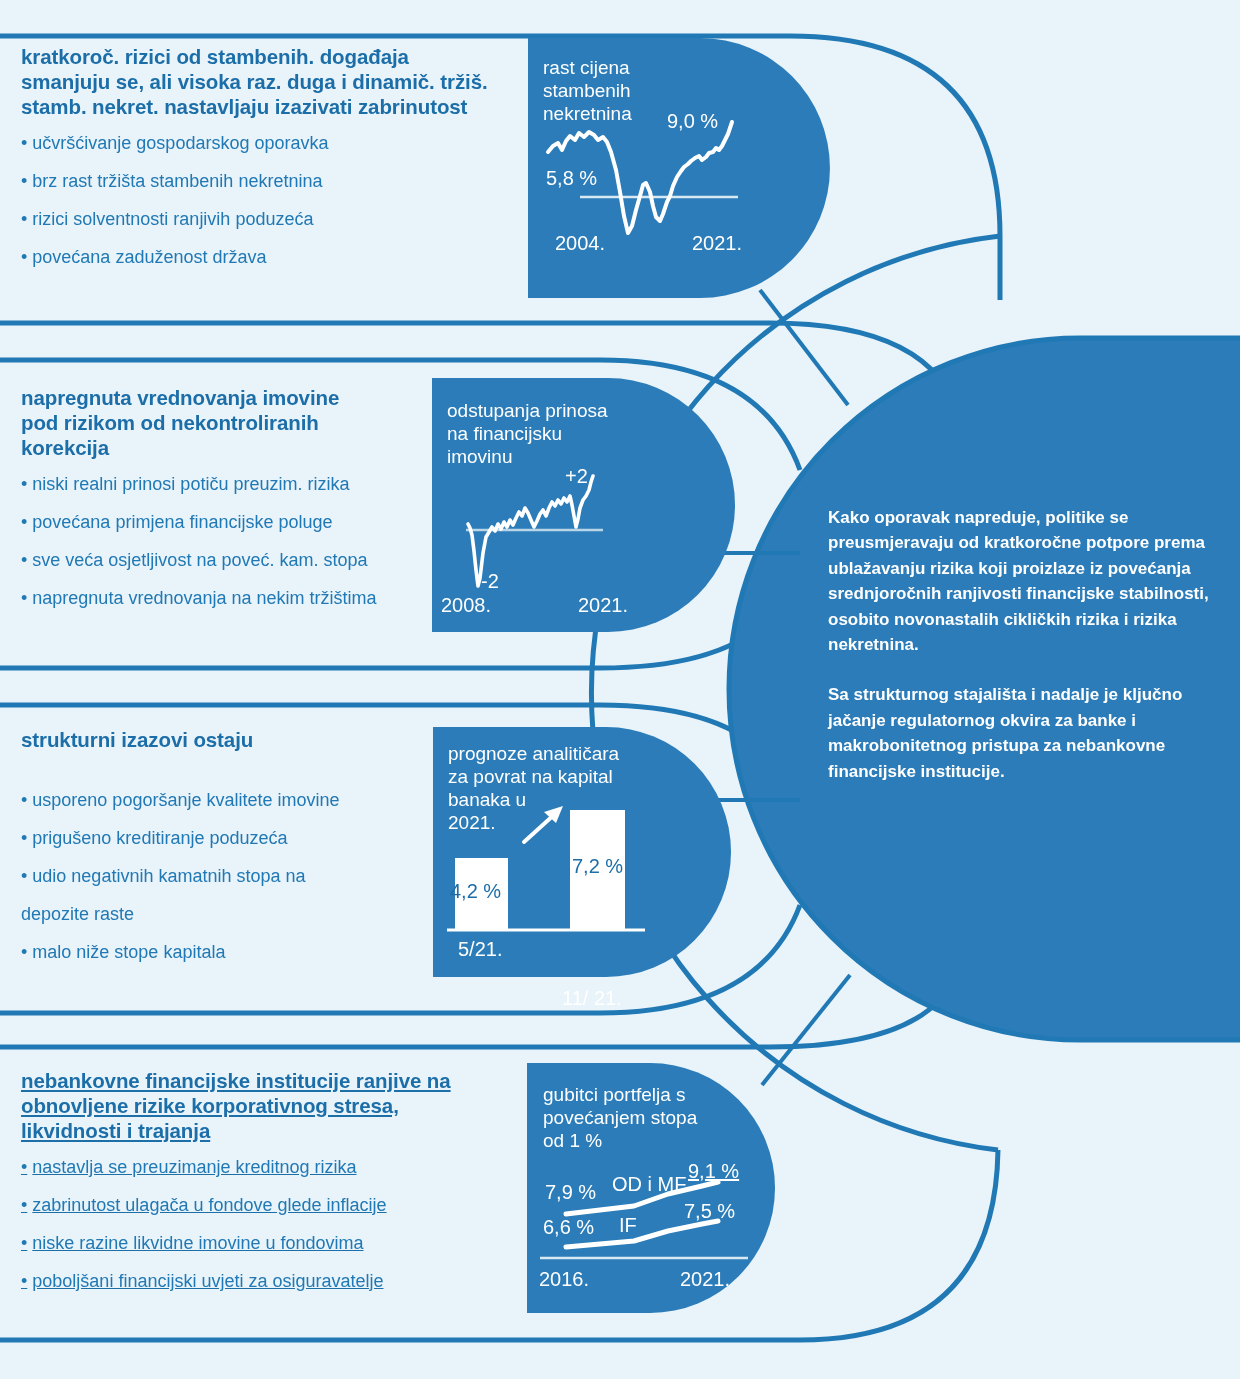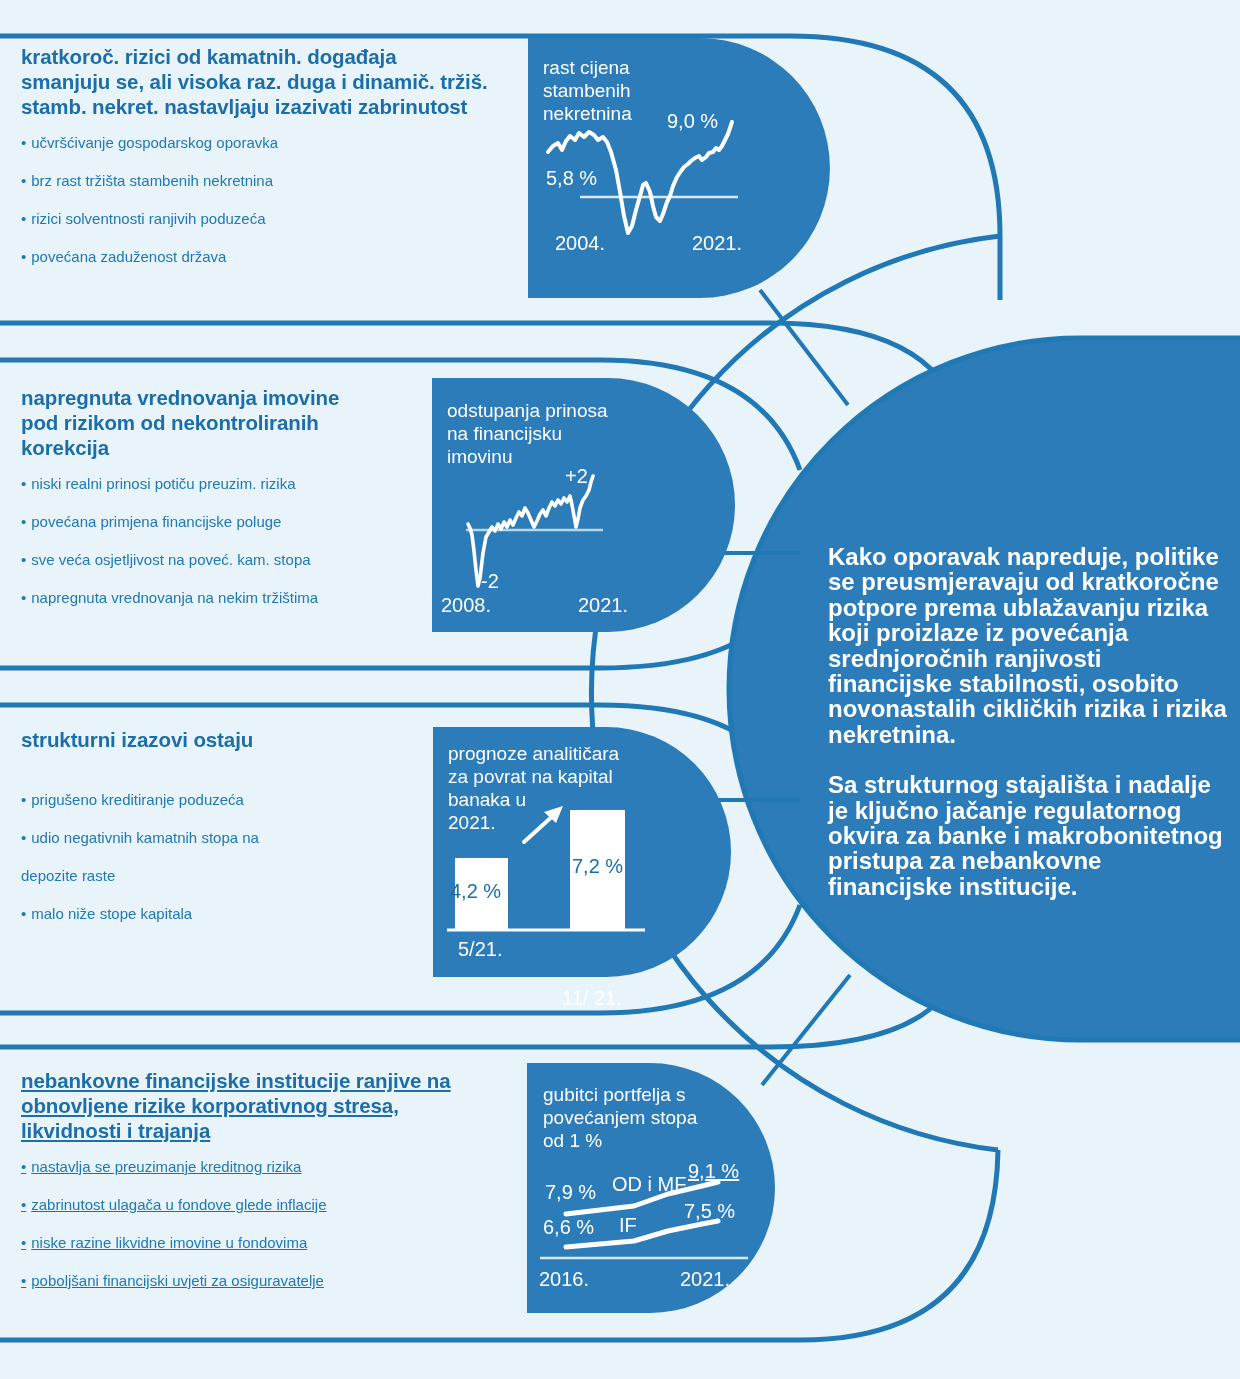--- a/index.html
+++ b/index.html
@@ -13,34 +13,34 @@
   #svgroot{position:absolute;left:0;top:0;width:1240px;height:1379px;}
 
   
   .panel-text{position:absolute;color:#1d6fa8;}
   .panel-title{
     font-weight:bold;font-size:20.5px;line-height:25px;
     color:#1c6ea8;letter-spacing:-0.1px;
   }
   .bullets{margin:0;padding:0;list-style:none;}
   .bullets li{
-    font-size:15px;line-height:22px;color:#2079b4;
+    font-size:18px;line-height:22px;color:#2079b4;
     margin:0 0 16px 0;white-space:nowrap;
   }
   .bullets li .b{margin-right:5px;}
 
   
   .bub-text{position:absolute;color:#ffffff;font-size:19px;line-height:23px;white-space:pre;}
   .bub-num{position:absolute;color:#ffffff;font-size:20px;white-space:pre;}
   .bub-ax{position:absolute;color:#ffffff;font-size:20px;white-space:pre;}
 
   
   #conclusion{
     position:absolute;left:828px;top:505px;width:400px;
-    color:#ffffff;font-weight:bold;font-size:24px;line-height:25.4px;margin-top:39px;
+    color:#ffffff;font-weight:bold;font-size:17px;line-height:25.4px;
   }
   #conclusion p{margin:0;}
   #conclusion p.second{margin-top:25px;}
 </style>
 </head>
 <body>
 
 <div id="page">
 
 <svg id="svgroot" viewBox="0 0 1240 1379">
@@ -132,21 +132,21 @@
 
       <polyline fill="none" stroke="#ffffff" stroke-width="5" stroke-linejoin="round" stroke-linecap="round" points="566,1214 600,1210 634,1206 668,1194 702,1186 718,1182"></polyline>
 
       <polyline fill="none" stroke="#ffffff" stroke-width="5" stroke-linejoin="round" stroke-linecap="round" points="566,1247 600,1244 634,1241 668,1231 702,1224 718,1221"></polyline>
     </g>
   </g>
 </svg>
 
 <div class="panel-text" style="left:21px;top:44px;width:520px;">
   <div class="panel-title">
-    <div>kratkoroč. rizici od kamatnih. događaja</div>
+    <div>kratkoroč. rizici od stambenih. događaja</div>
     <div>smanjuju se, ali visoka raz. duga i dinamič. tržiš.</div>
     <div>stamb. nekret. nastavljaju izazivati zabrinutost</div>
   </div>
   <ul class="bullets" style="margin-top:13px;">
     <li><span class="b">•</span><span>učvršćivanje gospodarskog oporavka</span></li>
     <li><span class="b">•</span><span>brz rast tržišta stambenih nekretnina</span></li>
     <li><span class="b">•</span><span>rizici solventnosti ranjivih poduzeća</span></li>
     <li><span class="b">•</span><span>povećana zaduženost država</span></li>
   </ul>
 </div>
@@ -179,20 +179,21 @@
 <div class="bub-num" style="left:565px;top:465px;"><span>+2</span></div>
 <div class="bub-num" style="left:481px;top:570px;"><span>-2</span></div>
 <div class="bub-ax" style="left:441px;top:594px;"><span>2008.</span></div>
 <div class="bub-ax" style="left:578px;top:594px;"><span>2021.</span></div>
 
 <div class="panel-text" style="left:21px;top:727px;width:420px;">
   <div class="panel-title">
     <div>strukturni izazovi ostaju</div>
   </div>
   <ul class="bullets" style="margin-top:37px;">
+    <li><span class="b">•</span><span>usporeno pogoršanje kvalitete imovine</span></li>
     <li><span class="b">•</span><span>prigušeno kreditiranje poduzeća</span></li>
     <li><span class="b">•</span><span>udio negativnih kamatnih stopa na</span></li>
     <li style="margin-left:0px;"><span>depozite raste</span></li>
     <li><span class="b">•</span><span>malo niže stope kapitala</span></li>
   </ul>
 </div>
 
 <div class="bub-text" style="left:448px;top:742px;"><span>prognoze analitičara</span></div>
 <div class="bub-text" style="left:448px;top:765px;"><span>za povrat na kapital</span></div>
 <div class="bub-text" style="left:448px;top:788px;"><span>banaka u</span></div>

